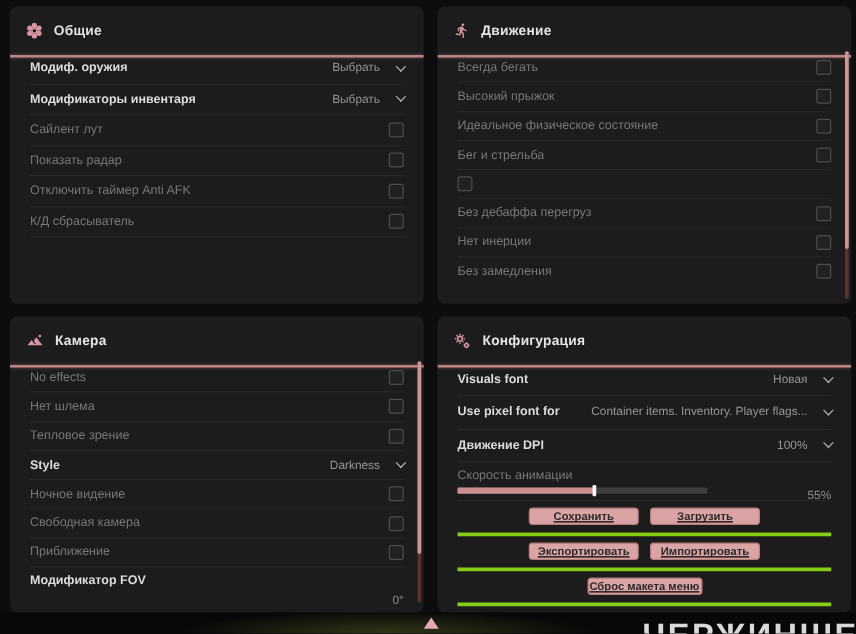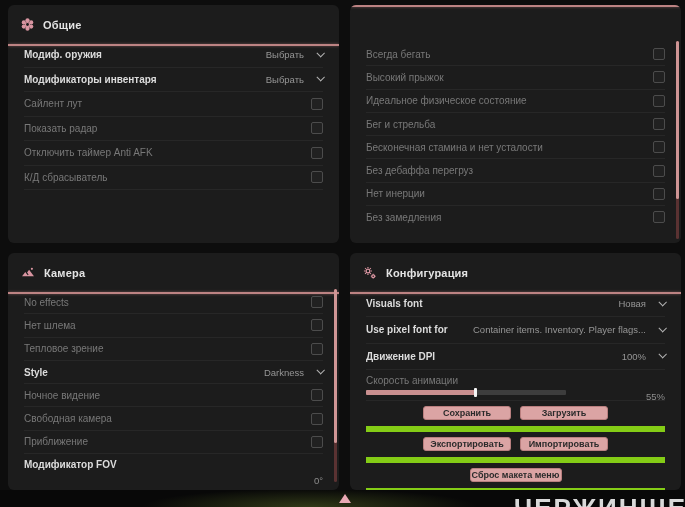--- a/index.html
+++ b/index.html
@@ -19,21 +19,21 @@
   .dd{display:flex;align-items:center;cursor:pointer;}
   .ddv{font-size:9.5px;color:#969696;}
   .chev{width:5px;height:5px;border-right:1.4px solid #b2b2b2;border-bottom:1.4px solid #b2b2b2;
     transform:rotate(45deg) translateY(-1px);margin-left:13px;margin-top:-2px;flex:none;}
   .val{font-size:9.5px;color:#8d8d8d;margin-top:32px;}
   .srow{border-bottom:1px solid #272727;padding-top:3px;}
   .srow-top{display:flex;align-items:center;justify-content:space-between;height:15px;}
   .track{position:relative;height:5px;border-radius:1px;background:#3d3d3d;margin:2px 0 5px 0;}
   .fill{position:relative;height:100%;background:#c98f8f;border-radius:1px;}
   .handle{position:absolute;right:-1px;top:-2px;width:3px;height:9px;background:#f5f5f5;border-radius:1px;}
-  .btnrow{display:flex;justify-content:center;gap:9px;align-items:center;height:25px;border-bottom:6px solid #84cc16;}
+  .btnrow{display:flex;justify-content:center;gap:9px;align-items:center;height:25px;border-bottom:3px solid #84cc16;text-decoration:underline;}
   .pbtn{width:88px;height:14px;border-radius:3px;background:#dba4a4;border:1px solid #b97f7f;color:#2b2b2b;
     font-size:9px;font-weight:700;display:flex;align-items:center;justify-content:center;cursor:pointer;
     font-family:"Liberation Sans",sans-serif;padding:0;}
   .sb{position:absolute;width:3px;border-radius:2px;background:#5a3232;}
   .sb .thumb{position:absolute;left:0;right:0;top:0;height:80%;background:#cf9595;border-radius:2px;}
   .scene{position:absolute;left:0;top:490px;width:685px;height:17px;background:#080808;overflow:hidden;}
   .glow{position:absolute;left:120px;top:0;width:380px;height:17px;
     background:radial-gradient(ellipse 240px 26px at 50% 100%,rgba(88,106,38,.5),rgba(0,0,0,0) 70%);}
   .bigtext{position:absolute;left:514px;top:3px;font-size:26px;font-weight:700;color:#d9d9d9;
     letter-spacing:2px;white-space:nowrap;}
@@ -93,40 +93,47 @@
         <span class="cb"></span>
       </div>
       <div class="row h24">
         <span class="lbl">К/Д сбрасыватель</span>
         <span class="cb"></span>
       </div>
     </div>
   </section>
 
   <section class="panel" style="left:350px;top:5px;width:331px;height:238px">
+    <header class="ph">
+      <span class="picon">
+        <svg width="13" height="13" viewBox="0 0 24 24" fill="#d995a1">
+          <path d="M13.49 5.48c1.1 0 2-.9 2-2s-.9-2-2-2-2 .9-2 2 .9 2 2 2zm-3.6 13.9l1-4.4 2.1 2v6h2v-7.5l-2.1-2 .6-3c1.3 1.5 3.3 2.5 5.5 2.5v-2c-1.9 0-3.5-1-4.3-2.4l-1-1.6c-.4-.6-1-1-1.7-1-.3 0-.5.1-.8.1l-5.2 2.2v4.7h2v-3.4l1.8-.7-1.6 8.1-4.9-1-.4 2 7 1.4z"></path>
+          </svg>
+      </span>
+      <span class="ptitle">Движение</span>
+    </header>
     <div class="hline"></div>
     <div class="rows">
       <div class="row h22">
         <span class="lbl">Всегда бегать</span>
         <span class="cb"></span>
       </div>
       <div class="row h22">
         <span class="lbl">Высокий прыжок</span>
         <span class="cb"></span>
       </div>
       <div class="row h22">
         <span class="lbl">Идеальное физическое состояние</span>
         <span class="cb"></span>
       </div>
       <div class="row h22">
         <span class="lbl">Бег и стрельба</span>
         <span class="cb"></span>
       </div>
       <div class="row h22">
-        <span class="lbl">Бесконечная стамина и нет усталости</span>
         <span class="cb"></span>
       </div>
       <div class="row h22">
         <span class="lbl">Без дебаффа перегруз</span>
         <span class="cb"></span>
       </div>
       <div class="row h22">
         <span class="lbl">Нет инерции</span>
         <span class="cb"></span>
       </div>

